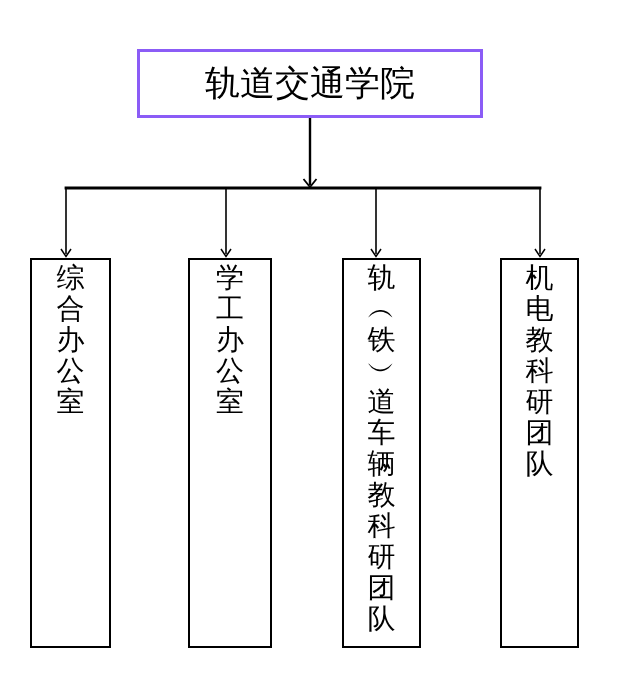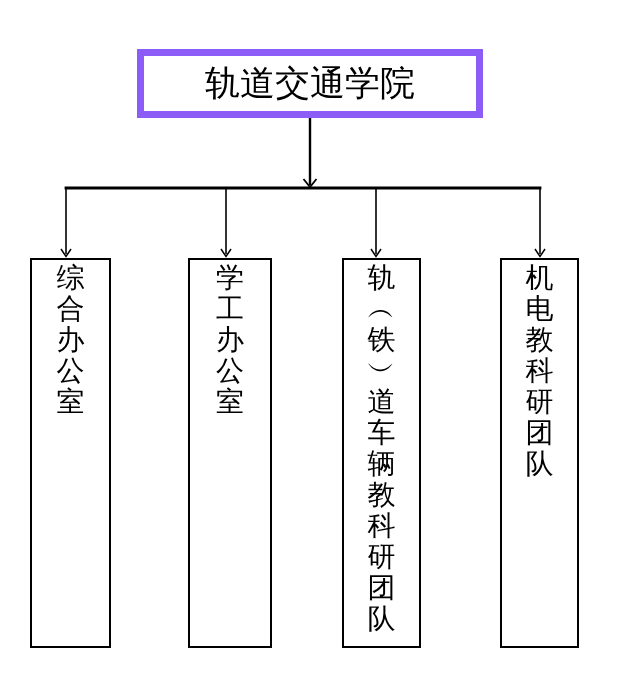--- a/index.html
+++ b/index.html
@@ -3,21 +3,21 @@
 <meta charset="utf-8">
 <style>
   html,body{margin:0;padding:0;background:#ffffff;}
   .canvas{
     position:relative;width:626px;height:683px;background:#ffffff;
     font-family:"Liberation Serif","DejaVu Serif",serif;color:#000;
     overflow:hidden;
   }
   .root-box{
     position:absolute;left:137px;top:49px;width:346px;height:69px;
-    border:7px solid #8b5cf6;box-sizing:border-box;
+    border:3px solid #8b5cf6;box-sizing:border-box;
     display:flex;align-items:center;justify-content:center;
     font-size:35px;white-space:nowrap;
   }
   .connector{position:absolute;left:0;top:0;width:626px;height:683px;}
   .child-box{
     position:absolute;top:258px;height:390px;
     border:2.5px solid #000;box-sizing:border-box;
     display:flex;justify-content:center;align-items:flex-start;
     background:#ffffff;
   }

